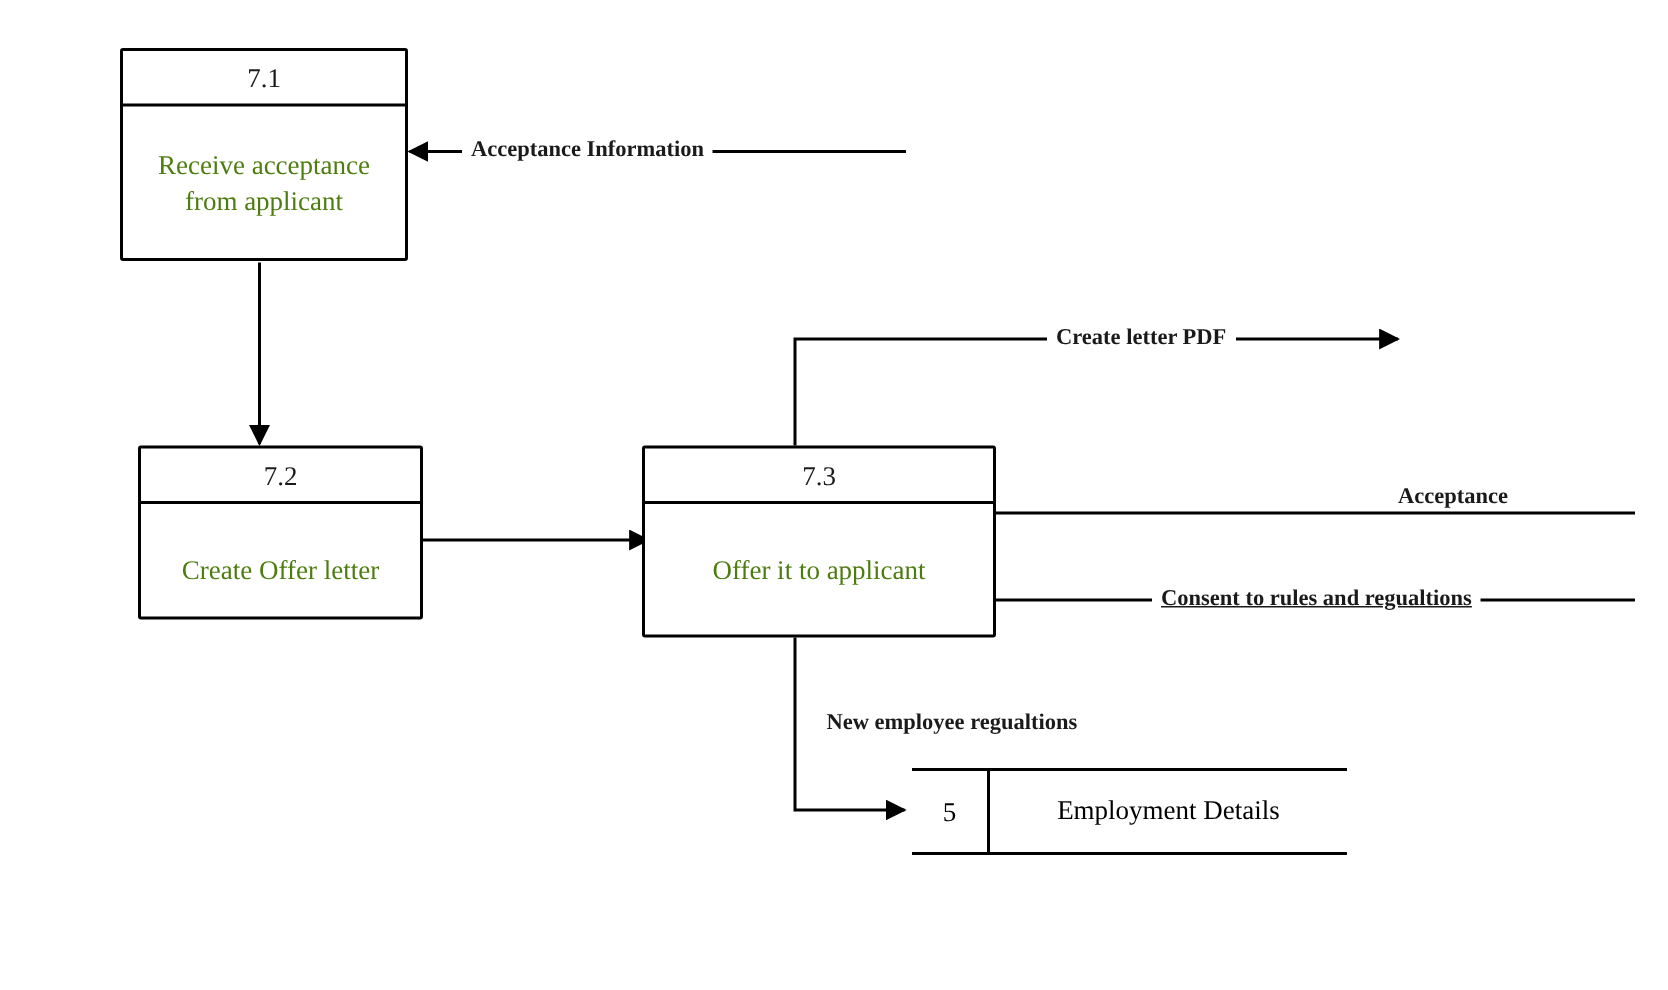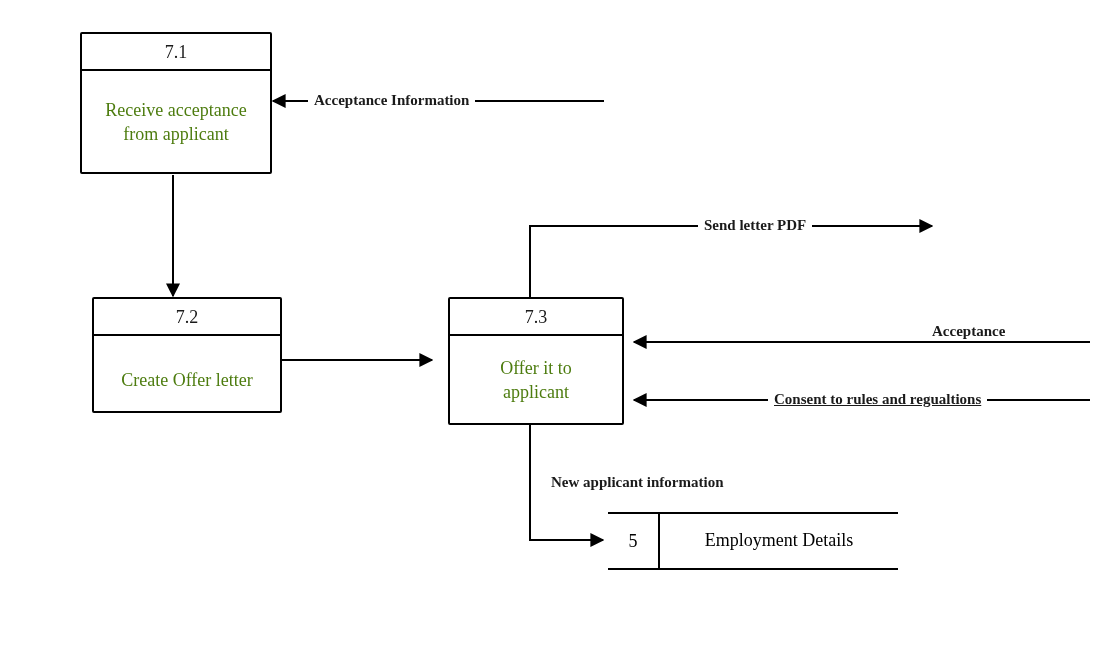--- a/index.html
+++ b/index.html
@@ -112,29 +112,29 @@
   <div class="process-box" style="left:80px; top:32px; width:192px; height:142px;">
     <div class="process-header">7.1</div>
     <div class="process-body" style="height:102px;">Receive acceptance from applicant</div>
   </div>
 
   <div class="process-box" style="left:92px; top:297px; width:190px; height:116px;">
     <div class="process-header">7.2</div>
     <div class="process-body" style="height:88px;">Create Offer letter</div>
   </div>
 
-  <div class="process-box" style="left:448px; top:297px; width:176px; height:128px;">
+  <div class="process-box" style="left:428px; top:297px; width:236px; height:128px;">
     <div class="process-header">7.3</div>
     <div class="process-body" style="height:88px;">Offer it to applicant</div>
   </div>
 
   <div class="datastore" style="left:608px; top:512px; width:290px;">
     <div class="datastore-id">5</div>
     <div class="datastore-name">Employment Details</div>
   </div>
 
   <div class="flow-label" style="left:308px; top:92px;">Acceptance Information</div>
-  <div class="flow-label" style="left:698px; top:217px;">Send letter PDF</div>
+  <div class="flow-label" style="left:698px; top:217px;">Create letter PDF</div>
   <div class="flow-label" style="left:878px; top:323px;margin-left:48px;">Acceptance</div>
   <div class="flow-label" style="left:768px; top:391px;text-decoration:underline;">Consent to rules and regualtions</div>
-  <div class="flow-label" style="left:545px; top:474px; background:transparent;">New applicant information</div>
+  <div class="flow-label" style="left:545px; top:474px; background:transparent;">New employee regualtions</div>
 
 </div>
 
 </body></html>

